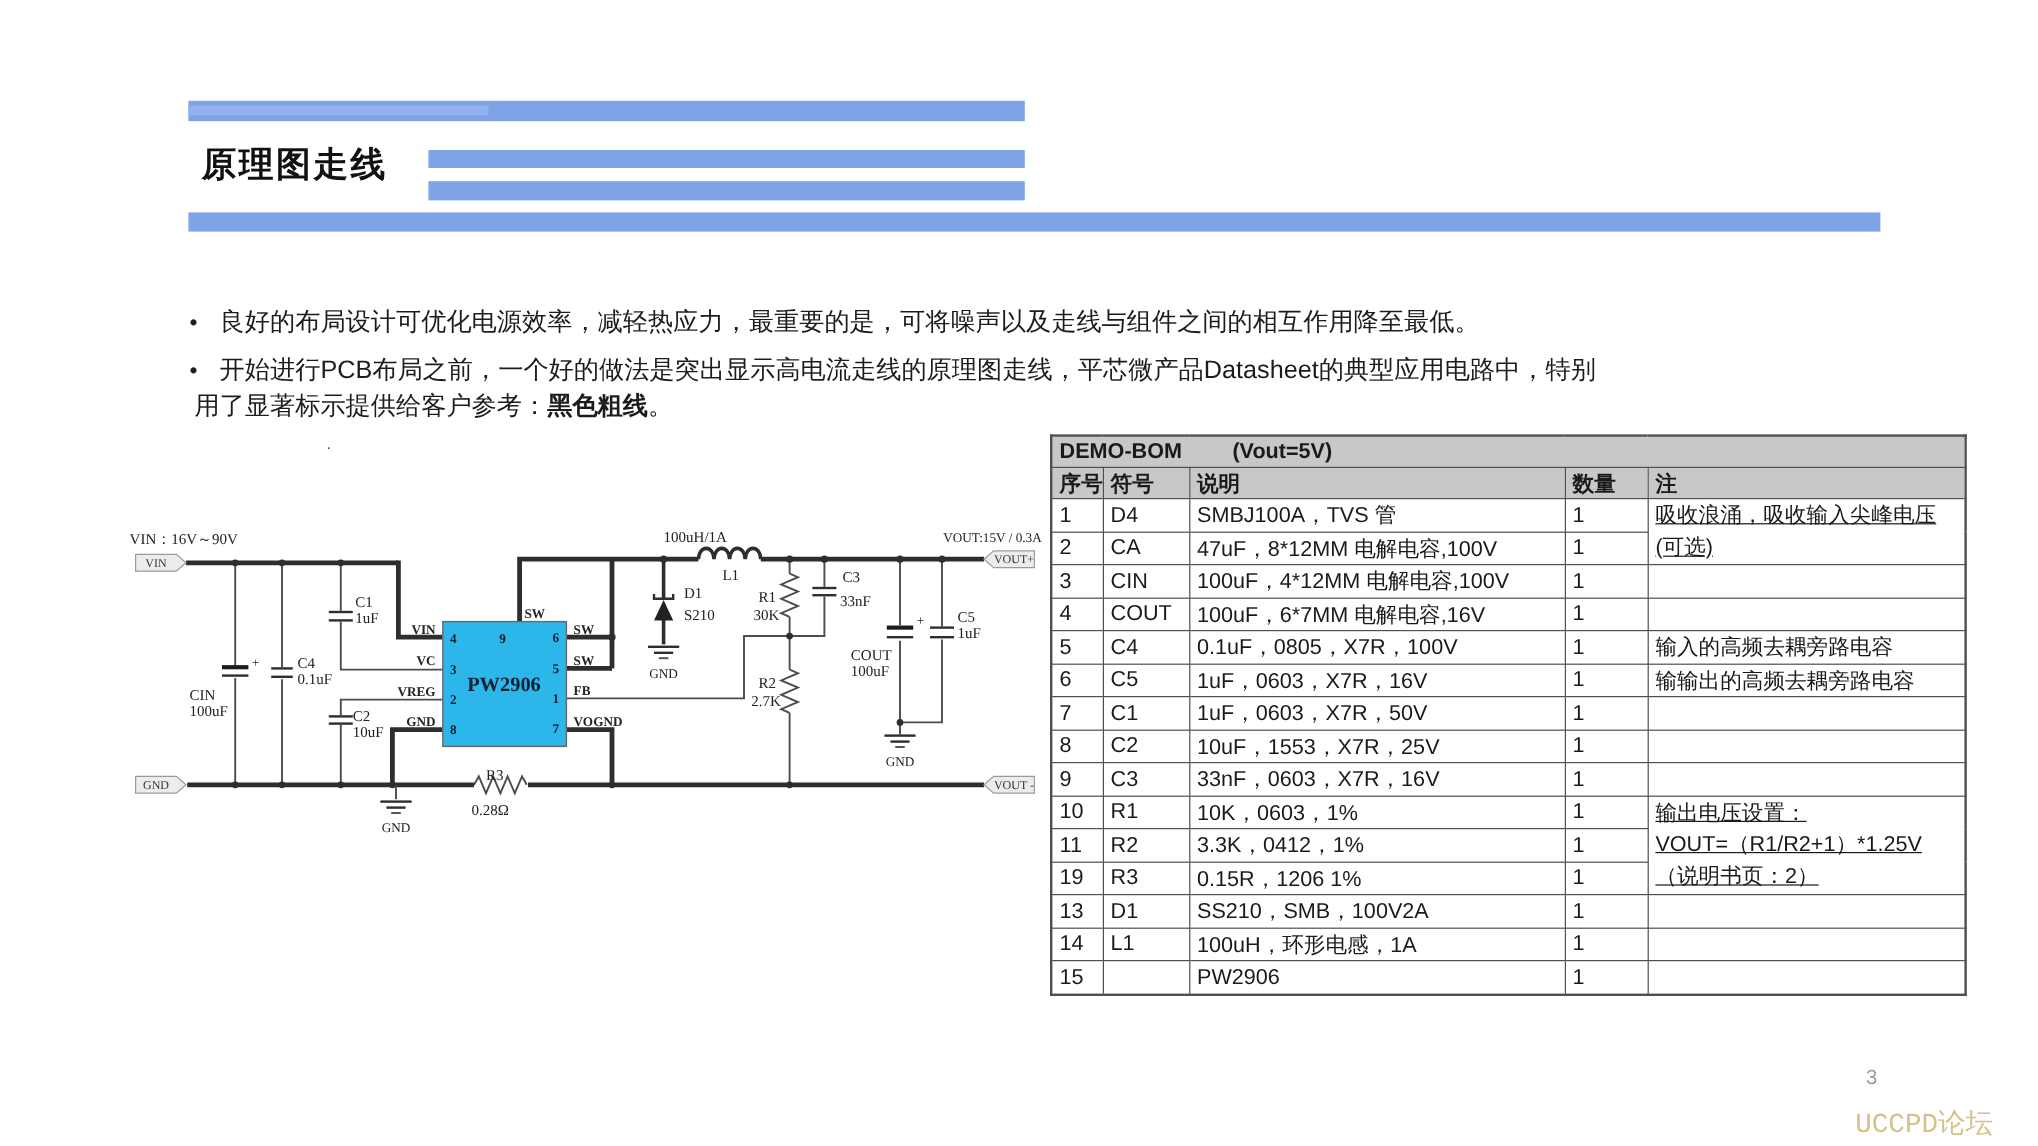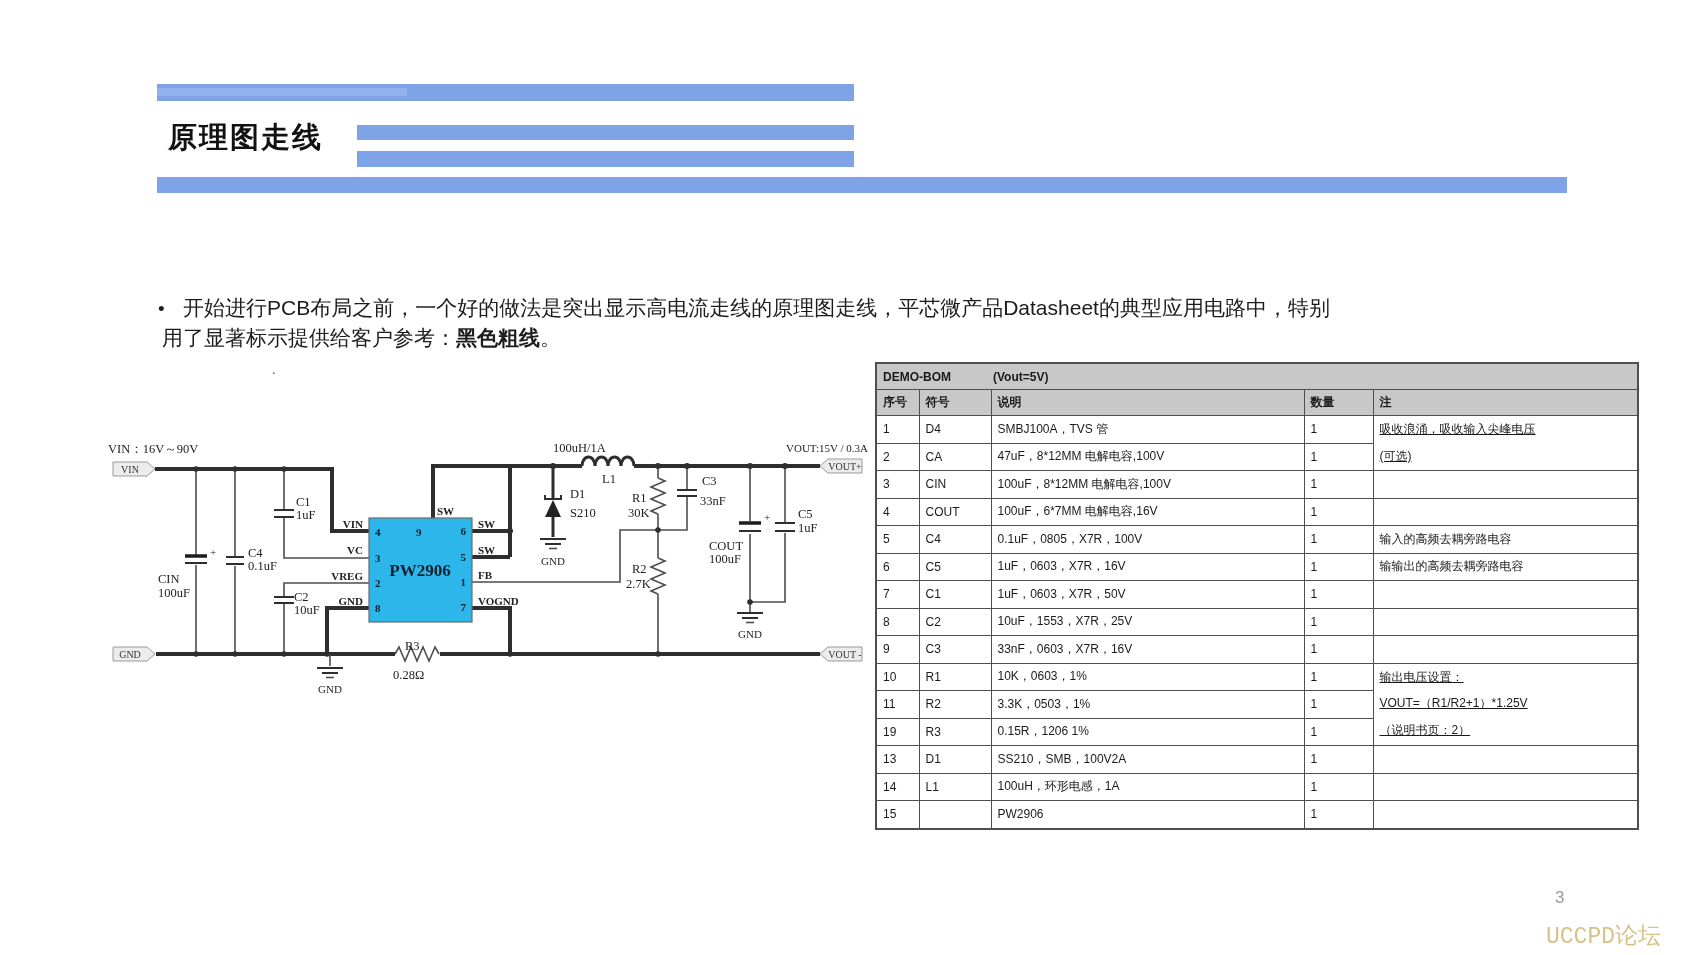--- a/index.html
+++ b/index.html
@@ -36,21 +36,21 @@
   .wm { stroke:#2e2e2e; stroke-width:3; fill:none; }
   .wn { stroke:#4d4d4d; stroke-width:1.6; fill:none; }
   .plate { stroke:#2e2e2e; stroke-width:2; fill:none; }
   .plate-thick { stroke:#1d1d1d; stroke-width:3.5; fill:none; }
   .tagshape { fill:#ececec; stroke:#9a9a9a; stroke-width:1; }
   .jdot { fill:#2e2e2e; }
 
   .bom-table {
     position:absolute; left:875px; top:362px; width:762px;
     border-collapse:collapse; table-layout:fixed;
-    font-size:12px; color:#1a1a1a;
+    font-size:18px; color:#1a1a1a;
   }
   .bom-table td, .bom-table th {
     border:1px solid #4f4f4f; padding:0 6px; text-align:left;
     overflow:hidden; white-space:nowrap; font-weight:normal; height:26.5px;
   }
   .bom-table tr.bom-title-row td, .bom-table tr.bom-header-row th {
     background:#c8c8c8; font-weight:bold; height:25px;
   }
   .bom-table { border:2px solid #4f4f4f; }
   .bom-title-left { margin-right:42px; }
@@ -66,20 +66,23 @@
 <div class="slide">
 
   <div class="bar bar-top"></div>
   <div class="bar-top-hi bar"></div>
   <div class="bar bar-mid1"></div>
   <div class="bar bar-mid2"></div>
   <div class="bar bar-long"></div>
 
   <h1 class="page-title">原理图走线</h1>
 
+  <div class="bullet-line bl1">
+    <span class="bullet-glyph">•</span><span>良好的布局设计可优化电源效率，减轻热应力，最重要的是，可将噪声以及走线与组件之间的相互作用降至最低。</span>
+  </div>
   <div class="bullet-line bl3">
     <span>用了显著标示提供给客户参考：</span><span class="bold-hl">黑色粗线</span><span>。</span>
   </div>
   <div class="bullet-line bl2">
     <span class="bullet-glyph">•</span><span>开始进行PCB布局之前，一个好的做法是突出显示高电流走线的原理图走线，平芯微产品Datasheet的典型应用电路中，特别</span>
   </div>
 
   <span class="stray-dot">.</span>
 
   <svg class="schematic-svg" width="780" height="280" viewBox="95 435 780 280" xmlns="http://www.w3.org/2000/svg">
@@ -282,21 +285,21 @@
     </tr>
     <tr>
       <td>2</td>
       <td>CA</td>
       <td>47uF，8*12MM 电解电容,100V</td>
       <td>1</td>
     </tr>
     <tr>
       <td>3</td>
       <td>CIN</td>
-      <td>100uF，8*12MM 电解电容,100V</td>
+      <td>100uF，4*12MM 电解电容,100V</td>
       <td>1</td>
       <td></td>
     </tr>
     <tr>
       <td>4</td>
       <td>COUT</td>
       <td>100uF，6*7MM 电解电容,16V</td>
       <td>1</td>
       <td></td>
     </tr>
@@ -342,21 +345,21 @@
       <td>1</td>
       <td rowspan="3" class="note-merged">
         <div class="note-line">输出电压设置：</div>
         <div class="note-line">VOUT=（R1/R2+1）*1.25V</div>
         <div class="note-line">（说明书页：2）</div>
       </td>
     </tr>
     <tr>
       <td>11</td>
       <td>R2</td>
-      <td>3.3K，0503，1%</td>
+      <td>3.3K，0412，1%</td>
       <td>1</td>
     </tr>
     <tr>
       <td>19</td>
       <td>R3</td>
       <td>0.15R，1206 1%</td>
       <td>1</td>
     </tr>
     <tr>
       <td>13</td>

